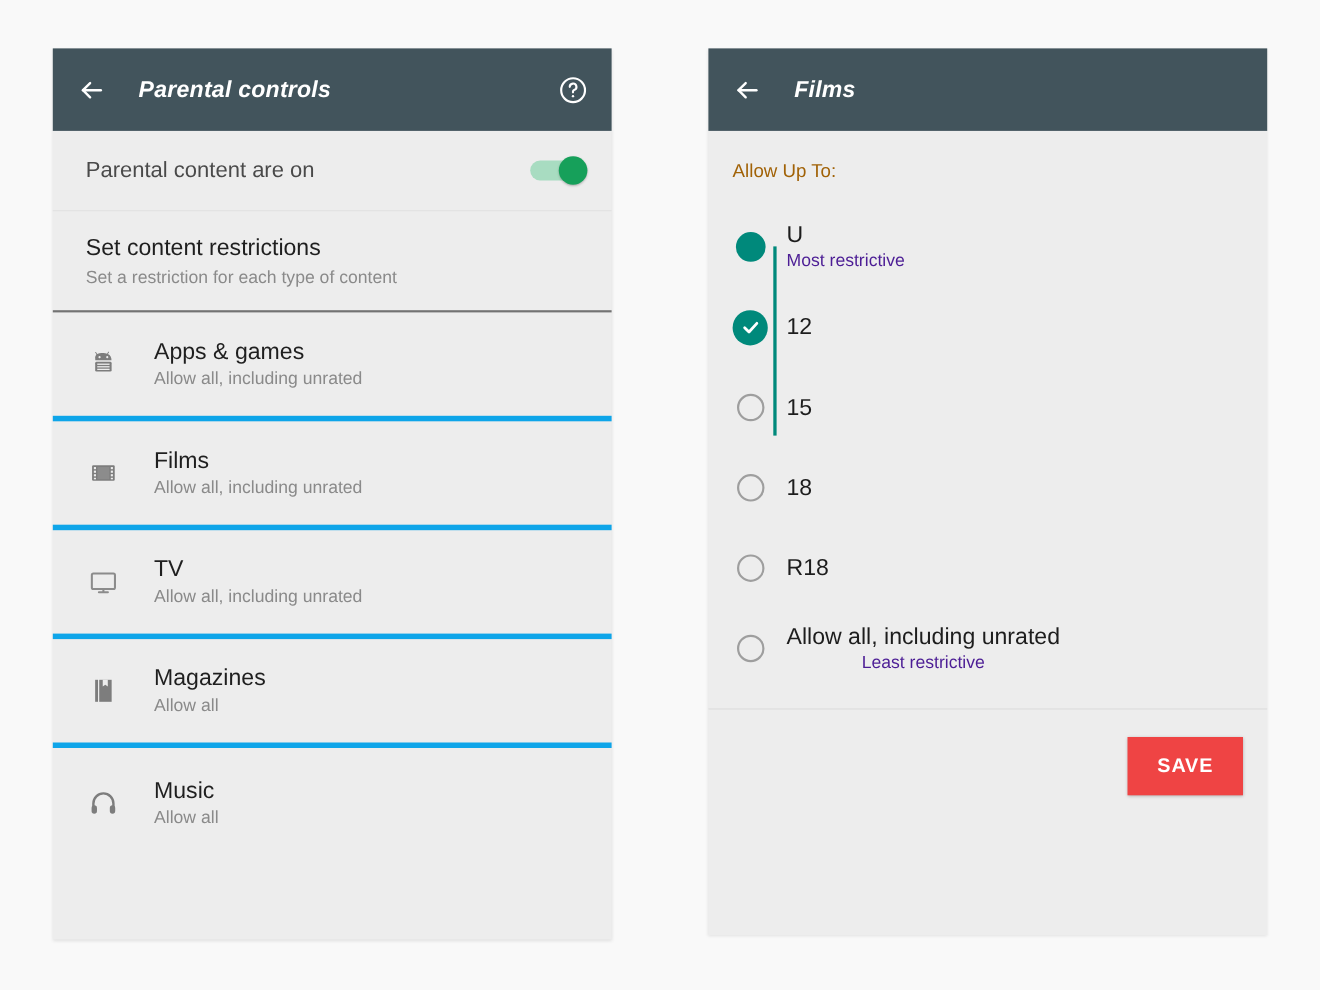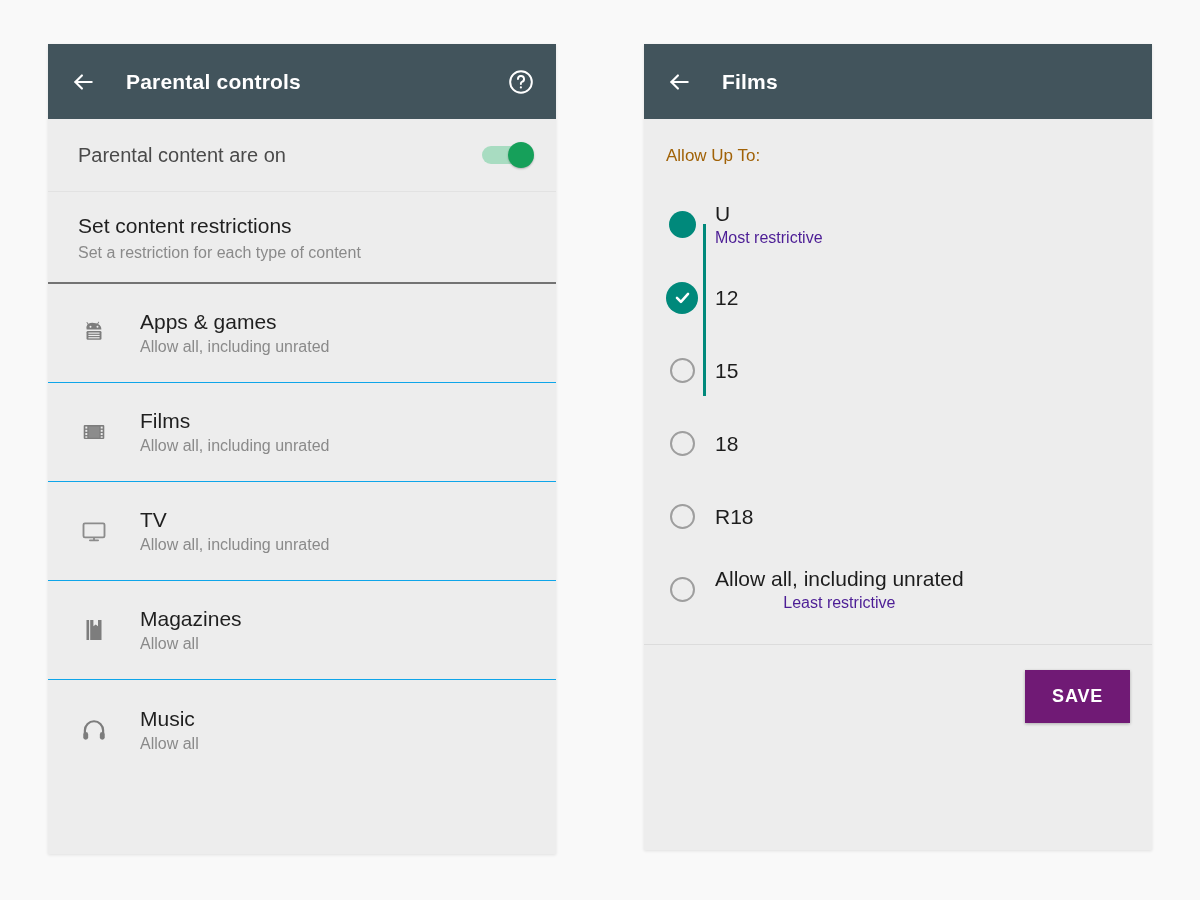--- a/index.html
+++ b/index.html
@@ -23,20 +23,21 @@
   #panel-right { left: 644px; top: 44px; width: 508px; height: 806px; }
 
   
   .appbar {
     height: 75px;
     background: #42545c;
     display: flex;
     align-items: center;
     padding: 0 22px;
     color: #ffffff;
+    font-style: italic;
   }
   .appbar-title {
     font-size: 21px;
     font-weight: bold;
     margin-left: 30px;
     letter-spacing: .2px;
   }
   .appbar-spacer { flex: 1; }
 
   .back-icon {
@@ -92,21 +93,21 @@
   .section-sub {
     font-size: 16px;
     color: #8a8a8a;
   }
 
   .list-row {
     height: 99px;
     display: flex;
     align-items: center;
     padding: 0 30px 0 28px;
-    border-bottom: 1px solid #0ea5e9;
+    border-bottom: 5px solid #0ea5e9;
   }
   .list-row:last-child { border-bottom: none; }
   .row-icon {
     width: 36px;
     min-width: 36px;
     display: flex;
     align-items: center;
     justify-content: center;
     margin-right: 28px;
     color: #7d7d7d;
@@ -195,21 +196,21 @@
     margin-top: 4px;
   }
   .footer {
     height: 103px;
     display: flex;
     align-items: center;
     justify-content: flex-end;
     padding-right: 22px;
   }
   .save-btn {
-    background: #701a75;
+    background: #ef4444;
     color: #ffffff;
     font-size: 18px;
     font-weight: bold;
     letter-spacing: .8px;
     padding: 16px 27px;
     border: none;
     cursor: pointer;
     box-shadow: 0 1px 3px rgba(0,0,0,0.28);
     font-family: "Liberation Sans", sans-serif;
   }

